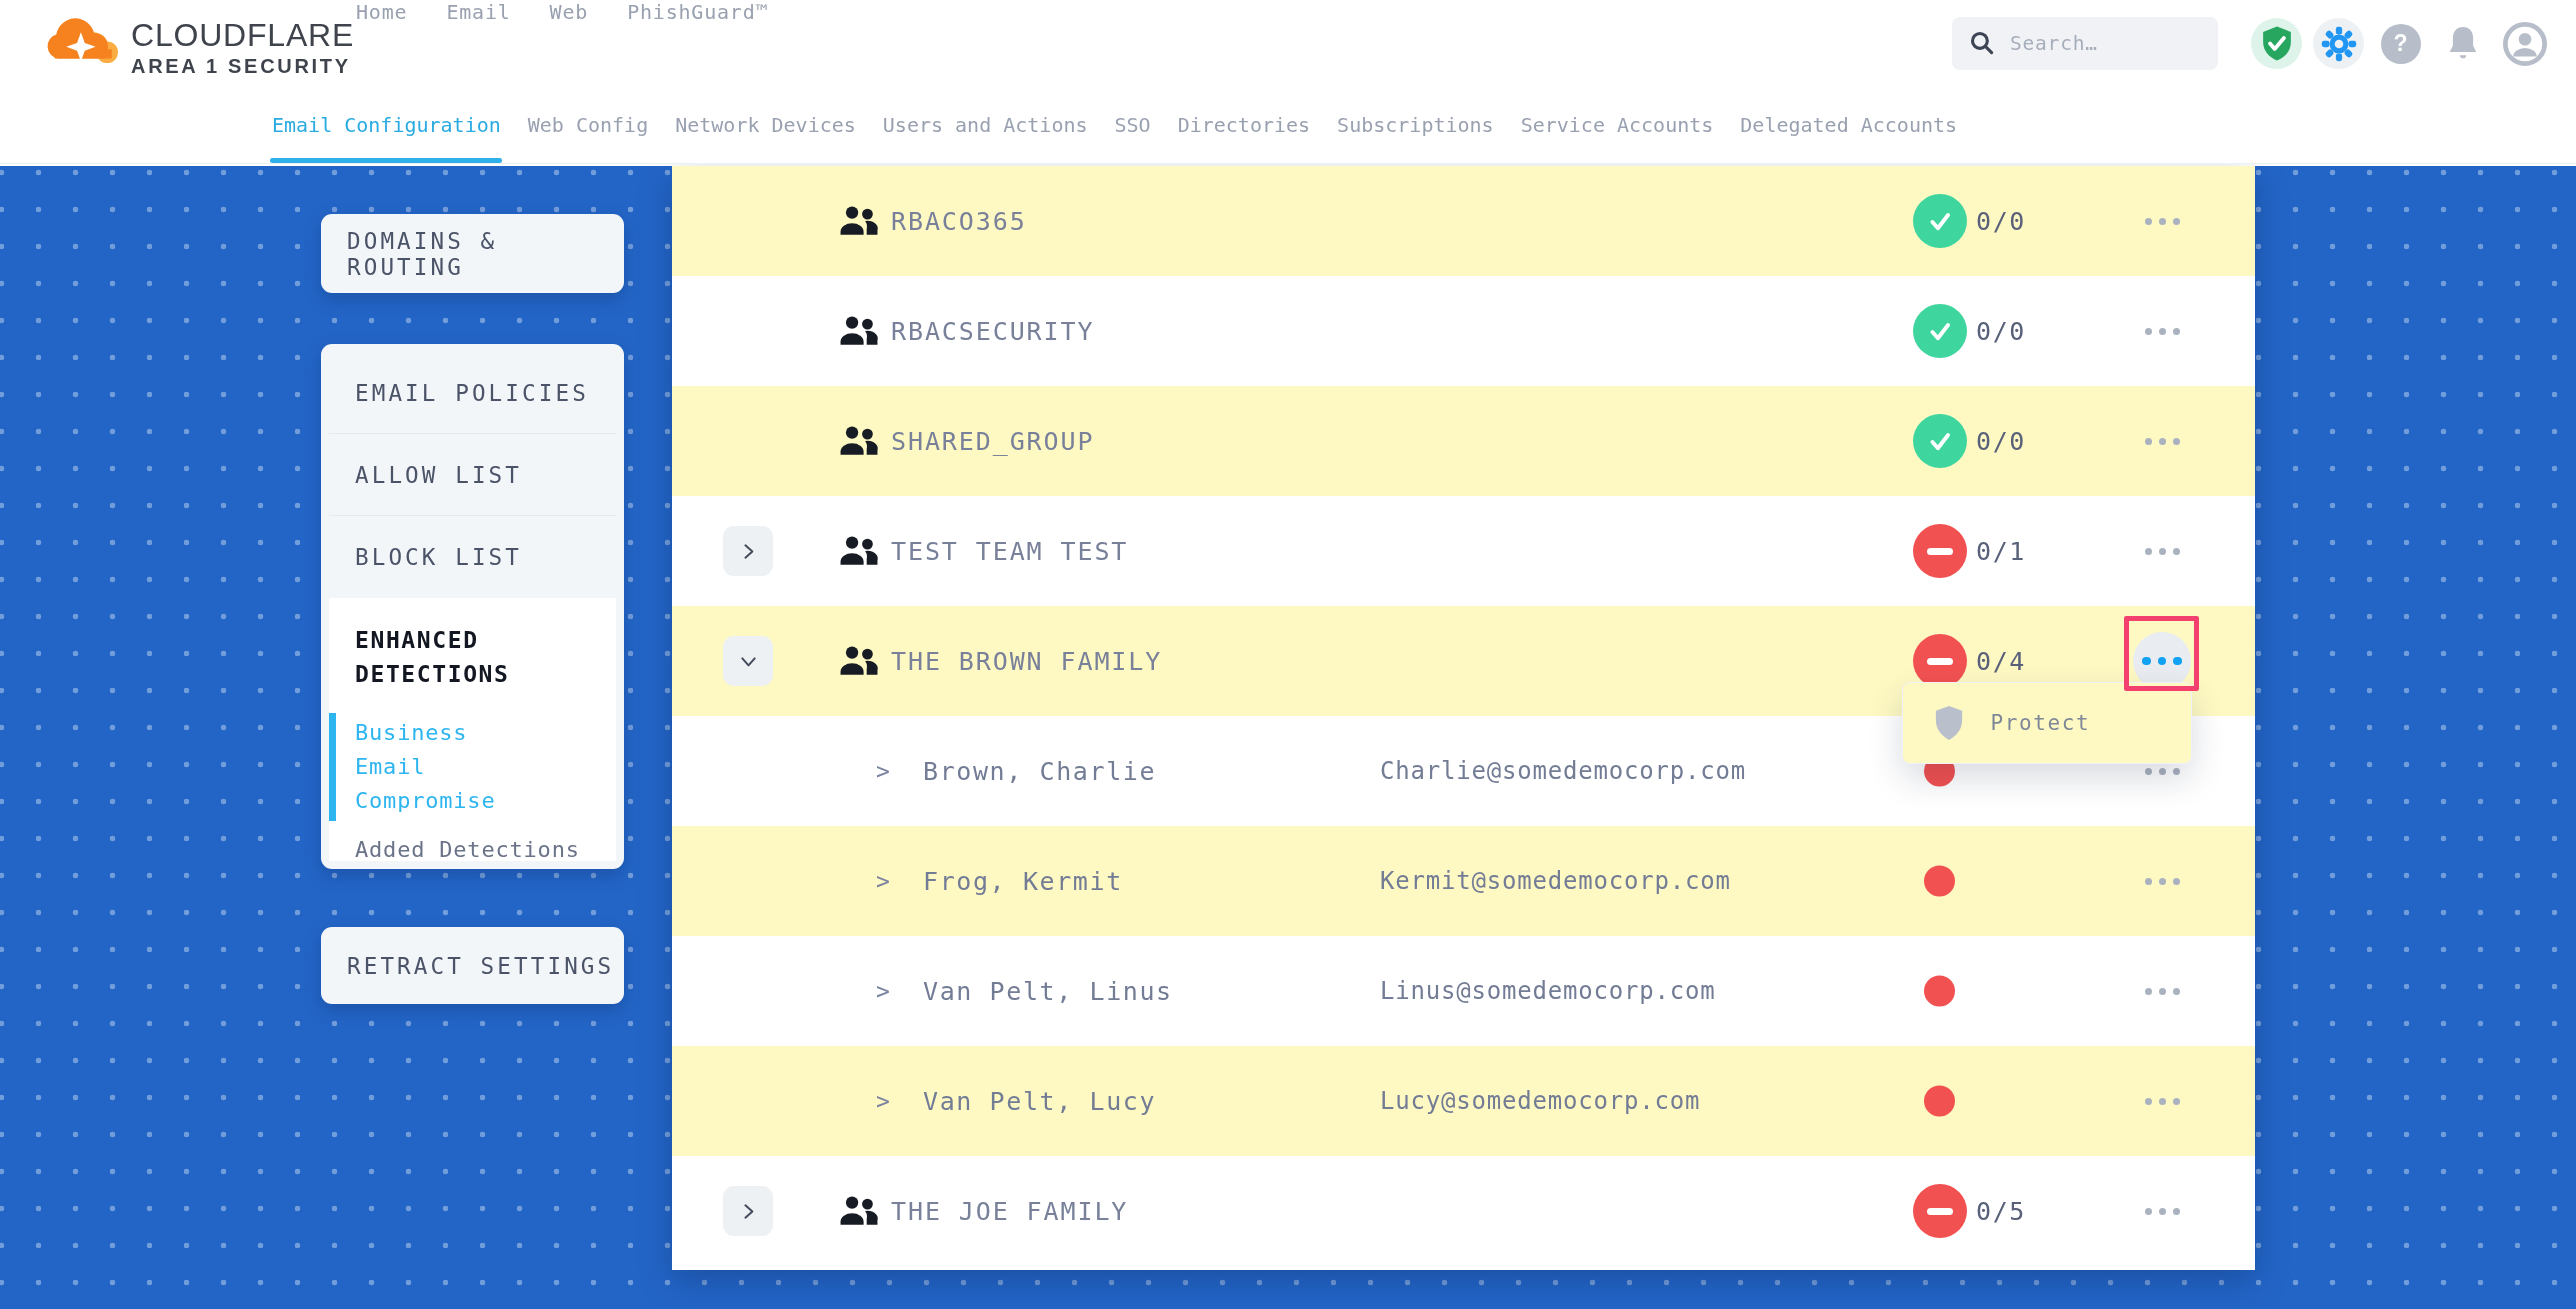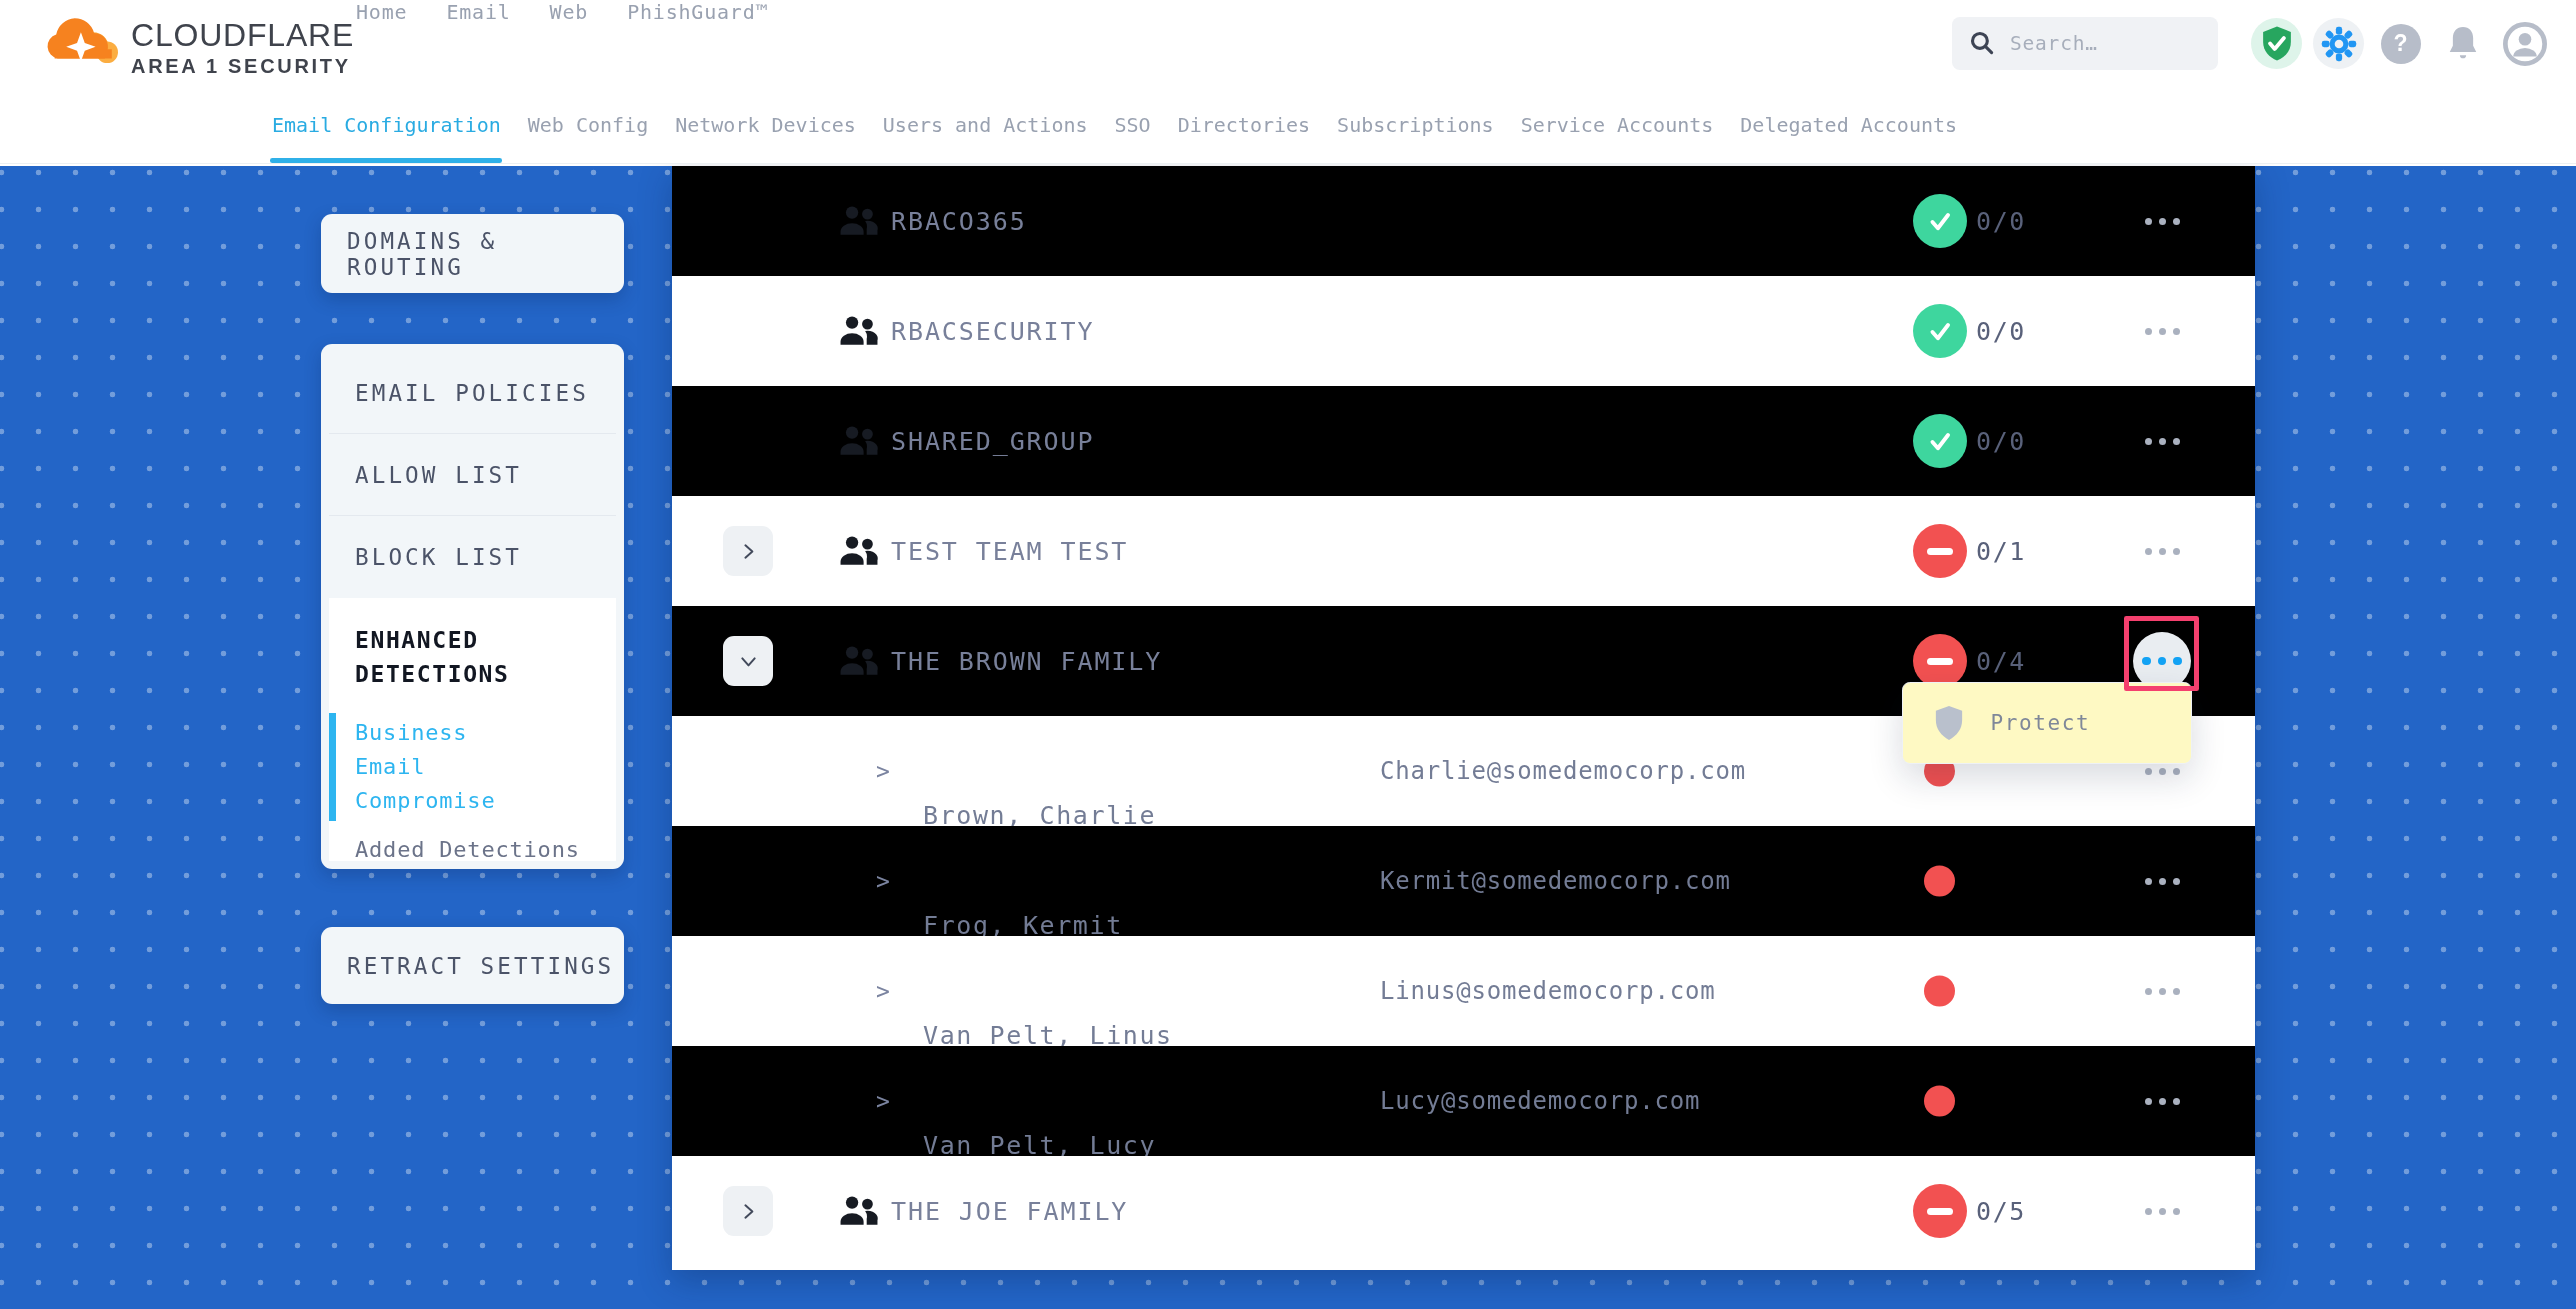--- a/index.html
+++ b/index.html
@@ -55,31 +55,31 @@
   .enh-active{margin-top:25px;width:187px;font-size:22px;line-height:34px;letter-spacing:0.8px;
               color:#2db5f0;position:relative;cursor:pointer;}
   .enh-active::before{content:'';position:absolute;left:-26px;top:-3.1px;bottom:-3.1px;width:7px;background:#2db5f0;}
   .enh-added{margin-top:18.7px;font-size:22px;letter-spacing:0.8px;color:#6b7389;cursor:pointer;}
   .card3{height:77px;}
 
   
   .panel{position:absolute;left:672px;top:0;width:1583px;height:1104px;background:#fff;
          box-shadow:0 11px 31px rgba(8,28,70,.28);}
   .row{position:relative;height:110px;background:#fff;}
-  .row.alt{background:#000000;}
+  .row.alt{background:#fef9c3;}
   .row>*{position:absolute;top:50%;transform:translateY(-50%);}
   .expander{left:51px;width:50px;height:50px;border-radius:11px;background:#eef1f4;border:0;cursor:pointer;
             display:flex;align-items:center;justify-content:center;padding:0;}
   .expander svg{width:17px;height:17px;stroke:#434b5c;fill:none;stroke-width:2.6;stroke-linecap:round;stroke-linejoin:round;}
   .expander.expanded svg{transform:rotate(90deg);}
   .gicon{left:167px;width:40px;height:34px;}
   .gicon svg{width:40px;height:34px;fill:#171b23;}
   .carat{left:204px;font-size:23px;color:#7b84a0;}
   .rname{left:219px;font-size:25px;letter-spacing:1.9px;color:#78809a;white-space:nowrap;}
-  .member .rname{left:251px;letter-spacing:1.6px;color:#737c95;margin-top:44px;}
+  .member .rname{left:251px;letter-spacing:1.6px;color:#737c95;}
   .remail{left:708px;font-size:24px;letter-spacing:0.8px;color:#737c95;white-space:nowrap;}
   .status{left:1241px;width:54px;height:54px;border-radius:50%;display:flex;align-items:center;justify-content:center;}
   .status.ok{background:#3ed69e;}
   .status.ok svg{width:26.5px;height:26.5px;stroke:#fff;fill:none;stroke-width:5;stroke-linecap:round;stroke-linejoin:round;}
   .status.blocked{background:#f25151;}
   .status.blocked::after{content:'';width:26.5px;height:7px;border-radius:3.9px;background:#fff;}
   .status.dot{left:1252px;width:31px;height:31px;background:#f25151;}
   .count{left:1304px;font-size:25px;letter-spacing:1.6px;color:#59617a;}
   .menu{left:1461px;width:58px;height:58px;border-radius:50%;background:transparent;border:0;cursor:pointer;
         display:flex;align-items:center;justify-content:center;gap:7px;padding:0;}

